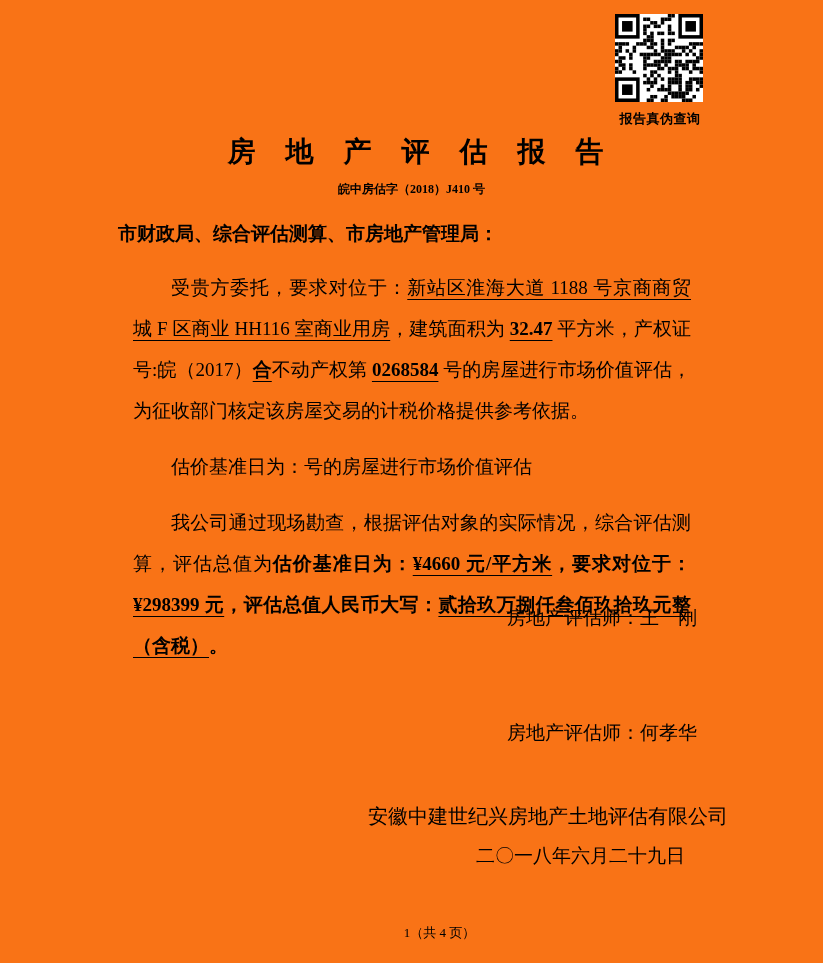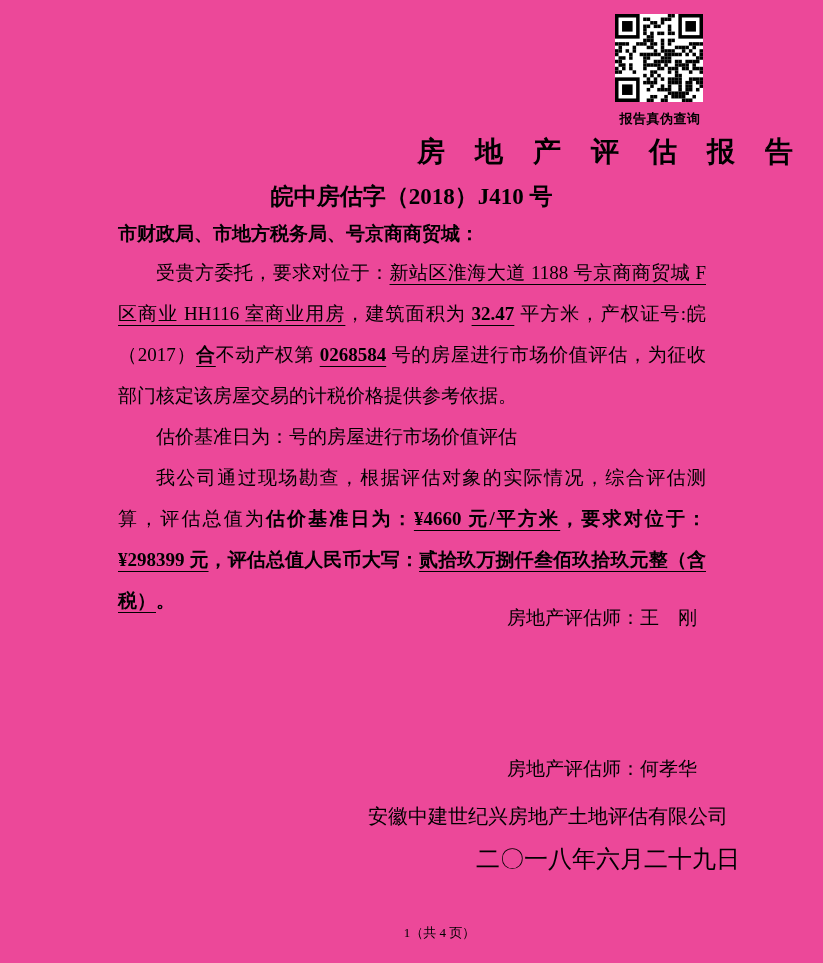--- a/index.html
+++ b/index.html
@@ -1,71 +1,71 @@
 <!DOCTYPE html>
 <html><head>
 <meta charset="utf-8">
 <style>
   html,body{margin:0;padding:0;background:#e8e8e8;}
   .page{
     position:relative;
     width:823px;height:963px;
     margin:0 auto;
-    background:#ec4899;
+    background:#f97316;
     font-family:"Liberation Serif","DejaVu Serif",serif;
     color:#000;
     overflow:hidden;
   }
   .qr-wrap{position:absolute;top:14px;left:615px;width:90px;}
   .qr-code{width:88px;height:88px;display:block;}
   .qr-caption{
     margin-top:8px;
     font-size:13px;font-weight:bold;
     letter-spacing:0.5px;
     text-align:center;white-space:nowrap;
   }
   .title{
     position:absolute;top:133px;left:0;right:0;
-    text-align:right;
+    text-align:center;
     font-size:28px;font-weight:bold;
     letter-spacing:30px;padding-left:30px;
     white-space:nowrap;
     margin-left:8px;
   }
   .doc-number{
     position:absolute;top:181px;left:0;right:0;
     text-align:center;
-    font-size:23px;font-weight:bold;
+    font-size:12px;font-weight:bold;
   }
   .addressee{
     position:absolute;top:221px;left:118px;right:118px;
     font-size:19px;font-weight:bold;
   }
   .body-block{
     position:absolute;top:252px;left:118px;width:588px;
     font-size:19px;line-height:41px;
     text-align:justify;
   }
-  .body-block p{margin:0;text-indent:2em;}
+  .body-block p{margin:15px;text-indent:2em;}
   .u{text-decoration:underline;text-underline-offset:5px;text-decoration-thickness:1px;}
   .b{font-weight:bold;}
   .bu{font-weight:bold;text-decoration:underline;text-underline-offset:5px;text-decoration-thickness:1px;}
   .sig-row{
     position:absolute;left:507px;
     font-size:19px;white-space:nowrap;
   }
   .sig-1{top:605px;text-align:right;}
-  .sig-2{top:720px;margin-top:36px;}
+  .sig-2{top:720px;}
   .company-line{
     position:absolute;top:803px;left:368px;
     font-size:20px;white-space:nowrap;
   }
   .date-line{
     position:absolute;top:843px;left:476px;
-    font-size:24px;white-space:nowrap;
+    font-size:19px;white-space:nowrap;
   }
   .page-footer{
     position:absolute;top:924px;left:0;right:0;
     text-align:center;font-size:13px;
     transform:translateX(28px);
   }
 </style>
 </head>
 <body>
 
@@ -294,21 +294,21 @@
         <rect x="3.52" y="66.88" width="17.6" height="17.6" fill="#fff"></rect>
         <rect x="7.04" y="70.4" width="10.56" height="10.56" fill="#000"></rect>
       </svg>
     <div class="qr-caption">报告真伪查询</div>
   </div>
 
   <div class="title">房地产评估报告</div>
 
   <div class="doc-number">皖中房估字（2018）J410 号</div>
 
-  <div class="addressee">市财政局、市地方税务局、号京商商贸城：</div>
+  <div class="addressee">市财政局、综合评估测算、市房地产管理局：</div>
 
   <div class="body-block">
     <p><span>受贵方委托，要求对位于：</span><span class="u">新站区淮海大道 1188 号京商商贸城 F 区商业 HH116 室商业用房</span><span>，建筑面积为 </span><span class="bu">32.47</span><span> 平方米，产权证号:皖（2017）</span><span class="bu">合</span><span>不动产权第 </span><span class="bu">0268584</span><span> 号的房屋进行市场价值评估，为征收部门核定该房屋交易的计税价格提供参考依据。</span></p>
     <p>估价基准日为：号的房屋进行市场价值评估</p>
     <p><span>我公司通过现场勘查，根据评估对象的实际情况，综合评估测算，评估总值为</span><span class="b">估价基准日为：</span><span class="bu">¥4660 元/平方米</span><span class="b">，</span><span class="b">要求对位于：</span><span class="bu">¥298399 元</span><span class="b">，</span><span class="b">评估总值人民币大写：</span><span class="bu">贰拾玖万捌仟叁佰玖拾玖元整（含税）</span><span class="b">。</span></p>
   </div>
 
   <div class="sig-row sig-1"><span>房地产评估师：</span><span>王　刚</span></div>
 
   <div class="sig-row sig-2"><span>房地产评估师：</span><span>何孝华</span></div>

